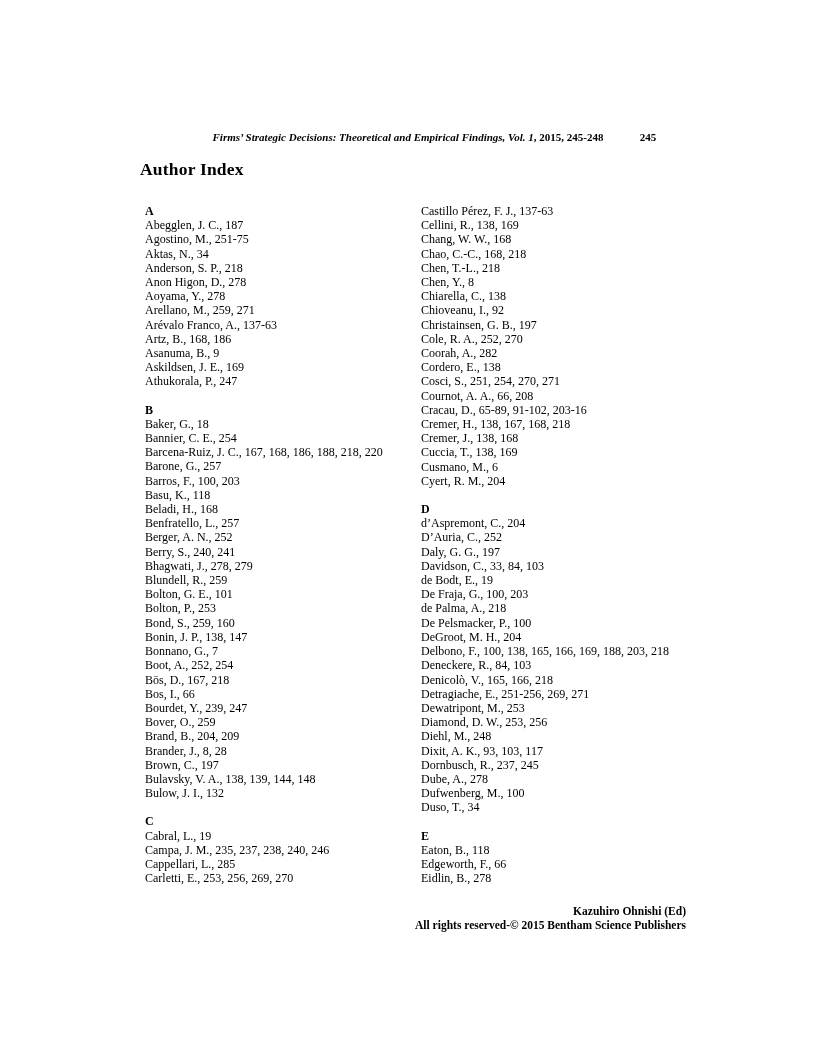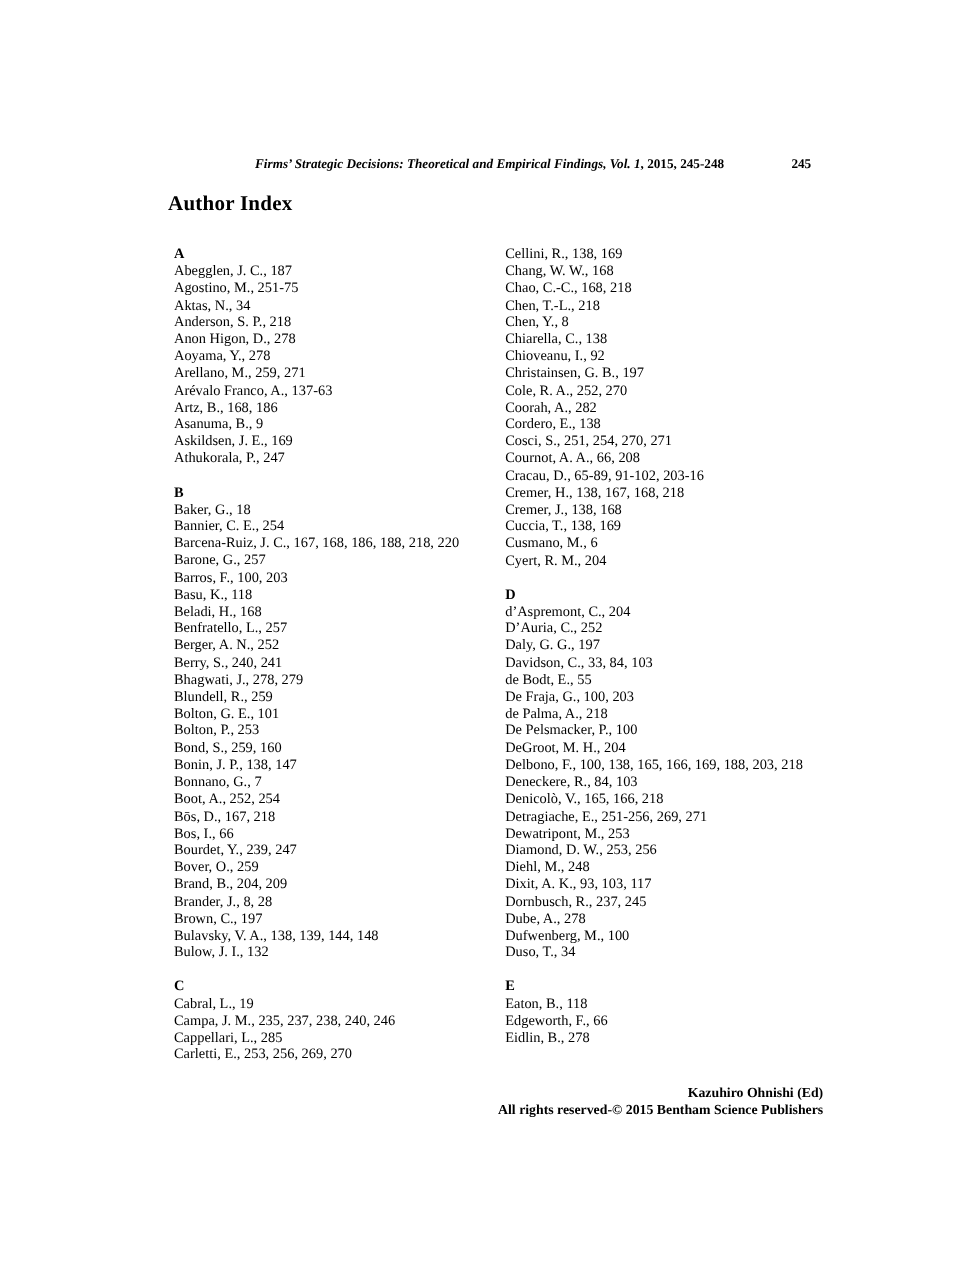--- a/index.html
+++ b/index.html
@@ -30,21 +30,21 @@
     font-size: 11px;
     font-weight: bold;
     white-space: nowrap;
   }
   .running-head .italic-part { font-style: italic; }
   .page-number {
     position: absolute;
     top: 131px;
     left: 620px;
     width: 56px;
-    text-align: right;
+    text-align: center;
     font-size: 11px;
     font-weight: bold;
   }
   
   .index-title {
     position: absolute;
     top: 159px;
     left: 140px;
     width: 536px;
     font-size: 17.5px;
@@ -137,20 +137,21 @@
       <div class="index-entry">Bulavsky, V. A., 138, 139, 144, 148</div>
       <div class="index-entry">Bulow, J. I., 132</div>
       <div class="section-letter">C</div>
       <div class="index-entry">Cabral, L., 19</div>
       <div class="index-entry">Campa, J. M., 235, 237, 238, 240, 246</div>
       <div class="index-entry">Cappellari, L., 285</div>
       <div class="index-entry">Carletti, E., 253, 256, 269, 270</div>
     </div>
 
   <div class="column column-right">
+      <div class="index-entry">Castillo Pérez, F. J., 137-63</div>
       <div class="index-entry">Cellini, R., 138, 169</div>
       <div class="index-entry">Chang, W. W., 168</div>
       <div class="index-entry">Chao, C.-C., 168, 218</div>
       <div class="index-entry">Chen, T.-L., 218</div>
       <div class="index-entry">Chen, Y., 8</div>
       <div class="index-entry">Chiarella, C., 138</div>
       <div class="index-entry">Chioveanu, I., 92</div>
       <div class="index-entry">Christainsen, G. B., 197</div>
       <div class="index-entry">Cole, R. A., 252, 270</div>
       <div class="index-entry">Coorah, A., 282</div>
@@ -161,21 +162,21 @@
       <div class="index-entry">Cremer, H., 138, 167, 168, 218</div>
       <div class="index-entry">Cremer, J., 138, 168</div>
       <div class="index-entry">Cuccia, T., 138, 169</div>
       <div class="index-entry">Cusmano, M., 6</div>
       <div class="index-entry">Cyert, R. M., 204</div>
       <div class="section-letter">D</div>
       <div class="index-entry">d’Aspremont, C., 204</div>
       <div class="index-entry">D’Auria, C., 252</div>
       <div class="index-entry">Daly, G. G., 197</div>
       <div class="index-entry">Davidson, C., 33, 84, 103</div>
-      <div class="index-entry">de Bodt, E., 55</div>
+      <div class="index-entry">de Bodt, E., 19</div>
       <div class="index-entry">De Fraja, G., 100, 203</div>
       <div class="index-entry">de Palma, A., 218</div>
       <div class="index-entry">De Pelsmacker, P., 100</div>
       <div class="index-entry">DeGroot, M. H., 204</div>
       <div class="index-entry">Delbono, F., 100, 138, 165, 166, 169, 188, 203, 218</div>
       <div class="index-entry">Deneckere, R., 84, 103</div>
       <div class="index-entry">Denicolò, V., 165, 166, 218</div>
       <div class="index-entry">Detragiache, E., 251-256, 269, 271</div>
       <div class="index-entry">Dewatripont, M., 253</div>
       <div class="index-entry">Diamond, D. W., 253, 256</div>

